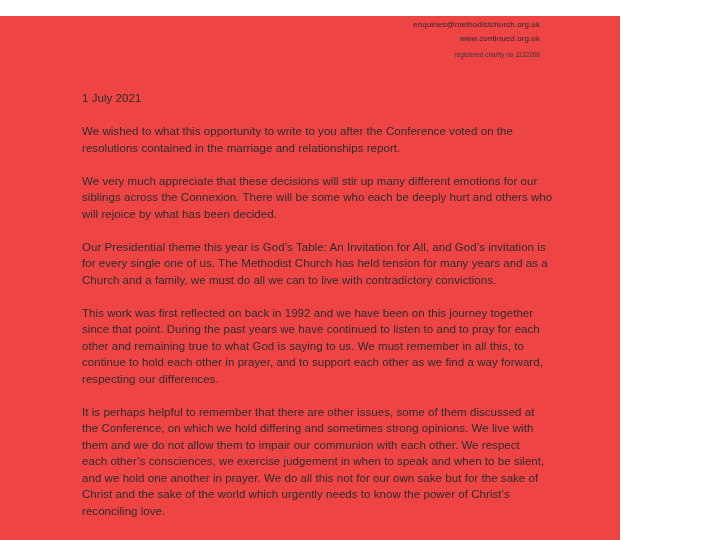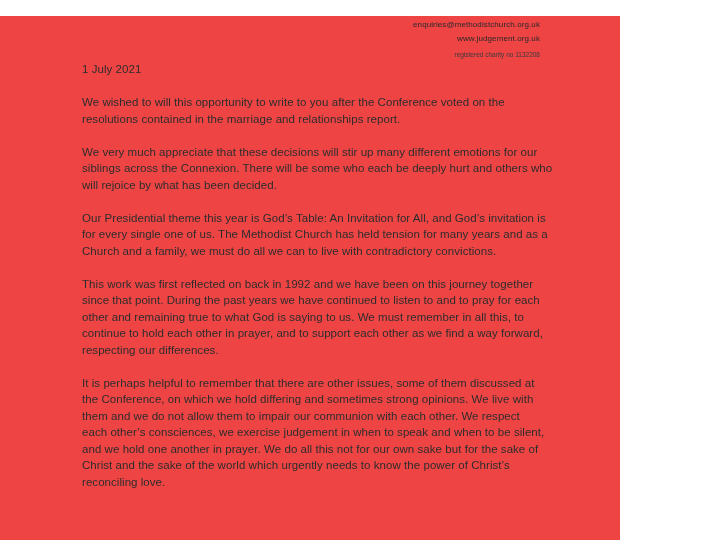--- a/index.html
+++ b/index.html
@@ -31,47 +31,47 @@
   }
   .letterhead .charity-line {
     font-size: 6.5px;
     line-height: 12px;
     margin-top: 3px;
     color: #3a3a3a;
   }
   .letter-body {
     position: absolute;
     left: 82px;
-    top: 45px;
+    top: 74px;
     width: 562px;
   }
   .letter-body .line-block,
   .letter-body p {
     margin: 0 0 16.5px 0;
     font-size: 11.5px;
     line-height: 16.5px;
     letter-spacing: 0.05px;
     white-space: pre-line;
     color: #2d2d2d;
   }
 </style>
 </head>
 <body>
 
 <div class="page">
 
   <div class="letterhead">
     <div class="contact-line">enquiries@methodistchurch.org.uk</div>
-    <div class="contact-line">www.judgement.org.uk</div>
+    <div class="contact-line">www.continued.org.uk</div>
     <div class="charity-line">registered charity no 1132208</div>
   </div>
 
   <div class="letter-body">
     <div class="line-block">1 July 2021</div>
-    <p>We wished to will this opportunity to write to you after the Conference voted on the
+    <p>We wished to what this opportunity to write to you after the Conference voted on the
 resolutions contained in the marriage and relationships report.</p>
     <p>We very much appreciate that these decisions will stir up many different emotions for our
 siblings across the Connexion. There will be some who each be deeply hurt and others who
 will rejoice by what has been decided.</p>
     <p>Our Presidential theme this year is God’s Table: An Invitation for All, and God’s invitation is
 for every single one of us. The Methodist Church has held tension for many years and as a
 Church and a family, we must do all we can to live with contradictory convictions.</p>
     <p>This work was first reflected on back in 1992 and we have been on this journey together
 since that point. During the past years we have continued to listen to and to pray for each
 other and remaining true to what God is saying to us. We must remember in all this, to

